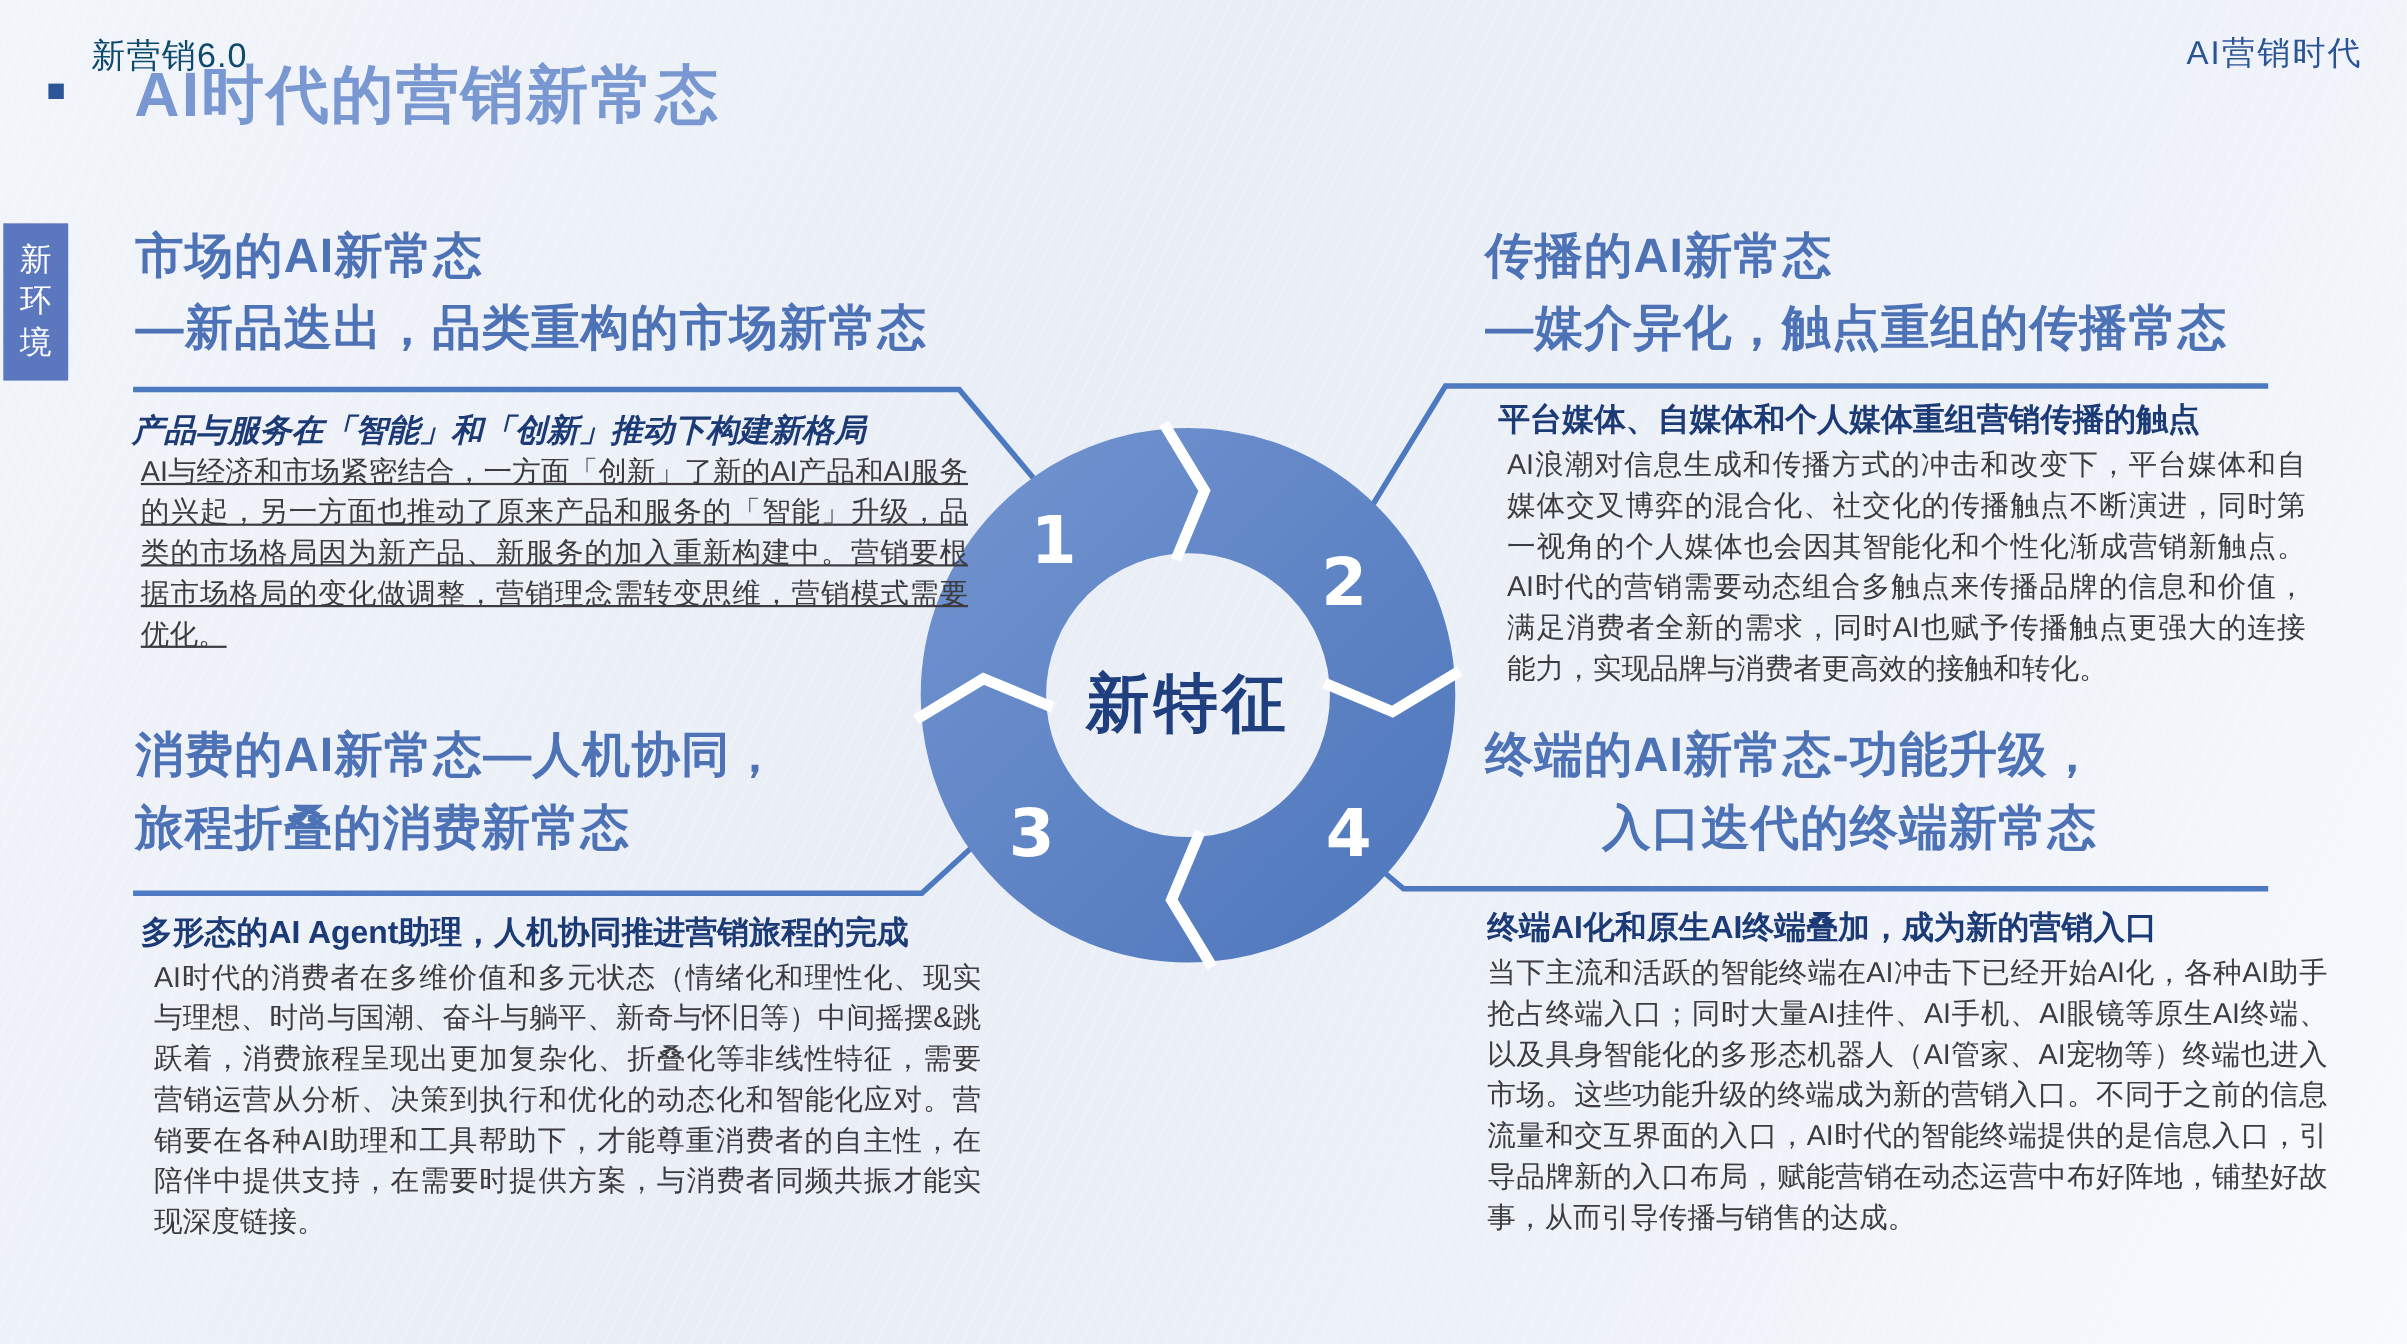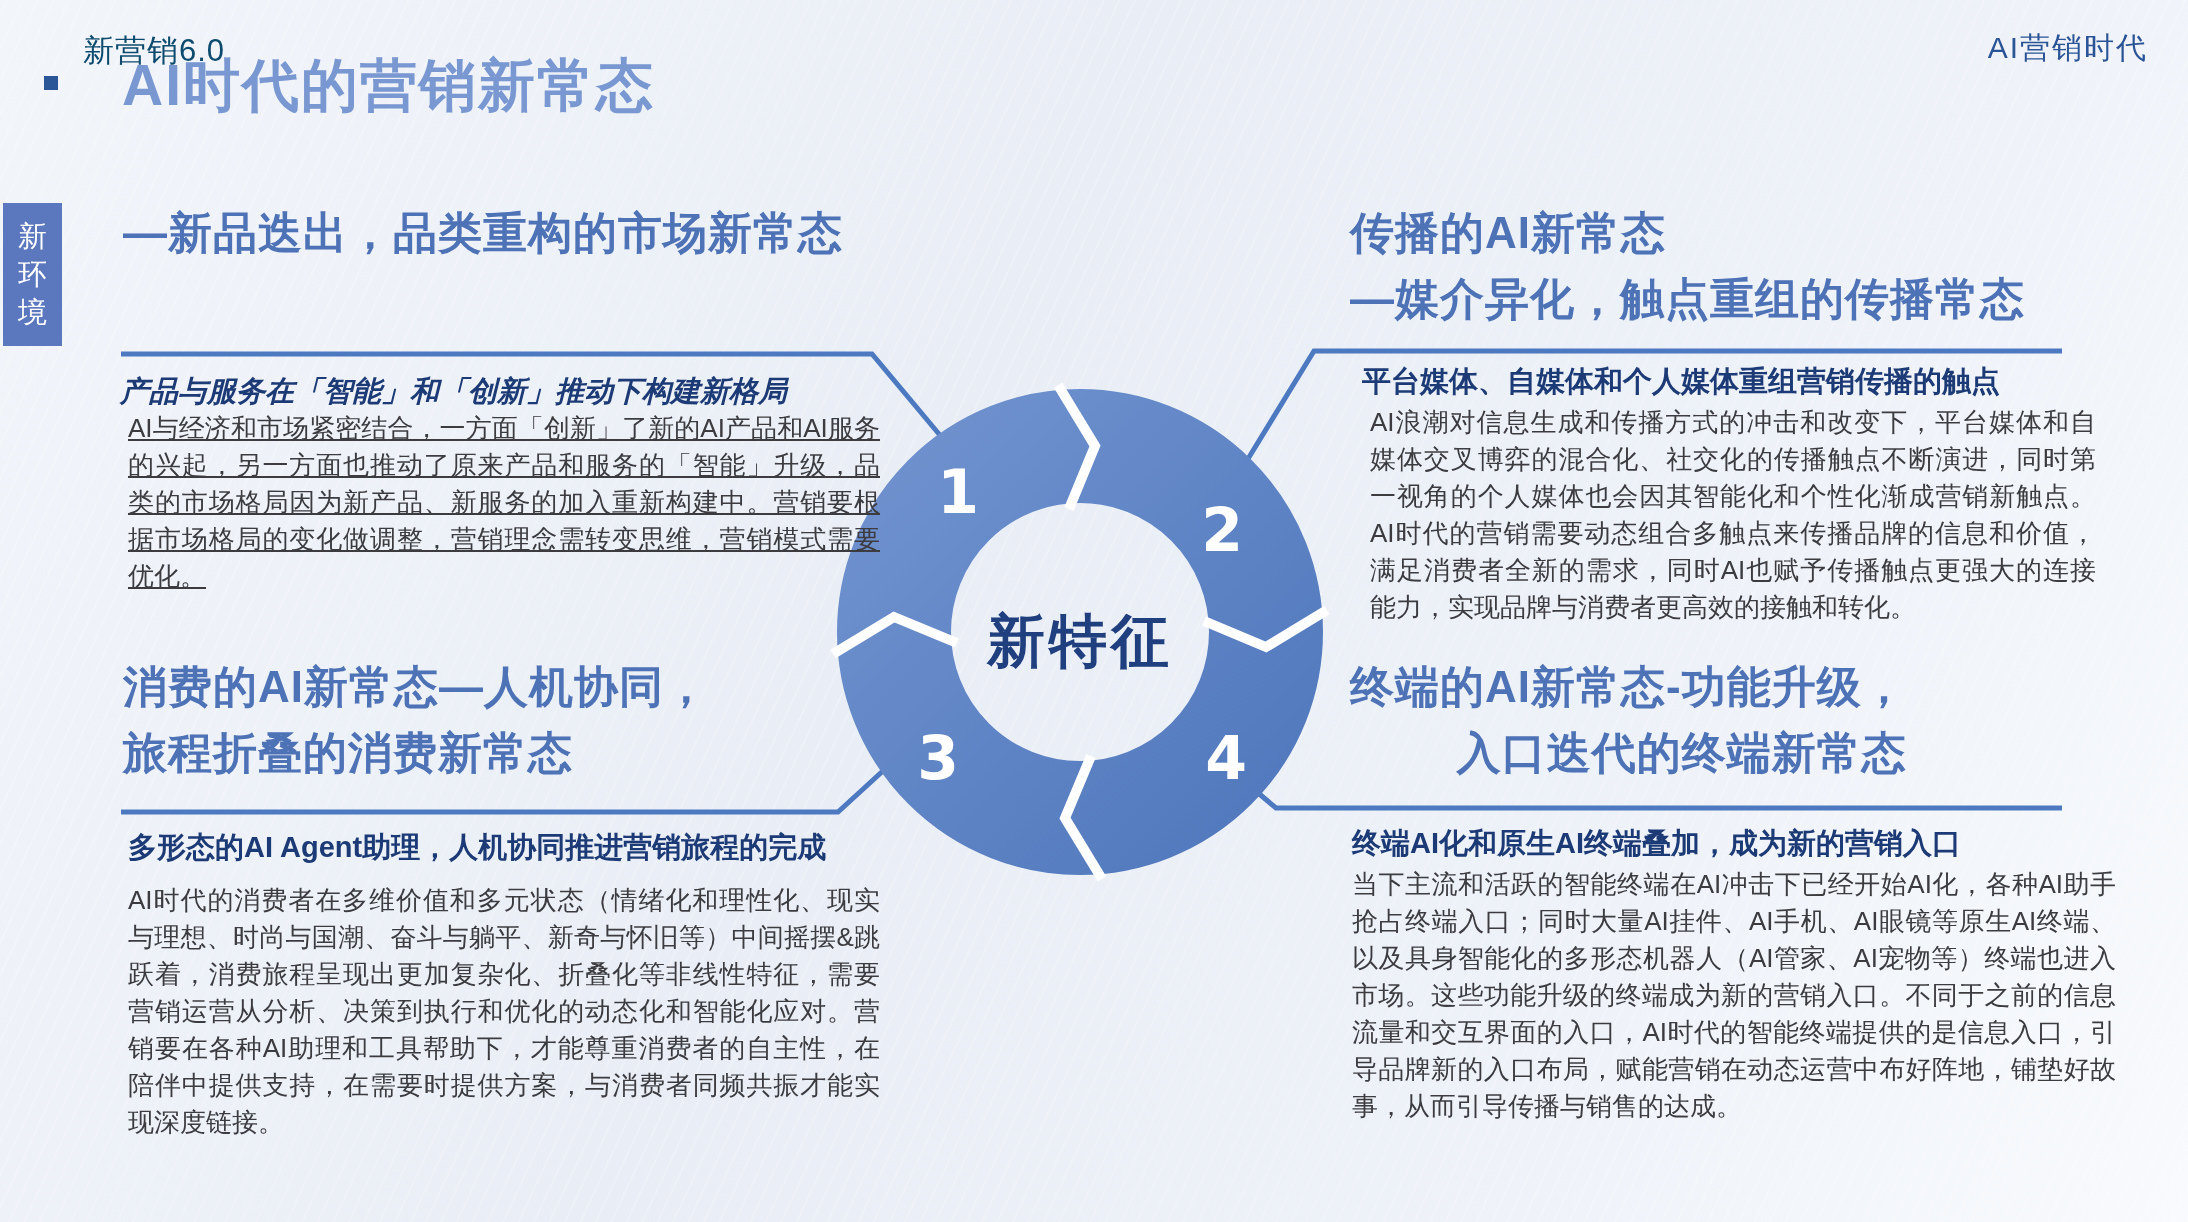--- a/index.html
+++ b/index.html
@@ -29,21 +29,21 @@
   .q3-heading{left:123px;top:654px;}
   .q4-heading{left:1350px;top:654px;text-align:right;}
   .subhead{font-size:29px;font-weight:bold;color:#1c3a75;white-space:nowrap;}
   .q1-sub{left:120px;top:372px;font-style:italic;}
   .q2-sub{left:1362px;top:362px;}
   .q3-sub{left:128px;top:828px;}
   .q4-sub{left:1352px;top:824px;}
   .bodytext{font-size:26px;line-height:37px;color:#3c3c40;text-align:justify;margin:0;}
   .q1-body{left:128px;top:410px;width:752px;text-decoration:underline;}
   .q2-body{left:1370px;top:404px;width:726px;}
-  .q3-body{left:128px;top:870px;width:752px;margin-top:12px;}
+  .q3-body{left:140px;top:870px;width:752px;}
   .q4-body{left:1352px;top:866px;width:764px;}
   svg.layer{position:absolute;left:0;top:0;pointer-events:none;}
   .connector{stroke:#4d79c1;stroke-width:5;fill:none;}
   .chevron{stroke:#ffffff;stroke-width:10;fill:none;stroke-linejoin:miter;}
   .segnum{font-size:60px;font-weight:bold;fill:#ffffff;text-anchor:middle;dominant-baseline:central;font-family:"DejaVu Sans","Liberation Sans",sans-serif;}
   .centerlabel{font-size:58px;font-weight:bold;fill:#1f3f7e;text-anchor:middle;dominant-baseline:central;letter-spacing:4px;}
 </style>
 </head>
 <body>
 
@@ -83,20 +83,21 @@
 
   <text class="segnum" x="958" y="492">1</text>
   <text class="segnum" x="1222" y="530">2</text>
   <text class="segnum" x="938" y="758">3</text>
   <text class="segnum" x="1226" y="758">4</text>
 
   <text class="centerlabel" x="1080" y="640">新特征</text>
 </svg>
 
 <div class="abs heading q1-heading">
+  <div>市场的AI新常态</div>
   <div>—新品迭出，品类重构的市场新常态</div>
 </div>
 <div class="abs subhead q1-sub">产品与服务在「智能」和「创新」推动下构建新格局</div>
 <p class="abs bodytext q1-body">AI与经济和市场紧密结合，一方面「创新」了新的AI产品和AI服务的兴起，另一方面也推动了原来产品和服务的「智能」升级，品类的市场格局因为新产品、新服务的加入重新构建中。营销要根据市场格局的变化做调整，营销理念需转变思维，营销模式需要优化。</p>
 
 <div class="abs heading q2-heading">
   <div>传播的AI新常态</div>
   <div>—媒介异化，触点重组的传播常态</div>
 </div>
 <div class="abs subhead q2-sub">平台媒体、自媒体和个人媒体重组营销传播的触点</div>

